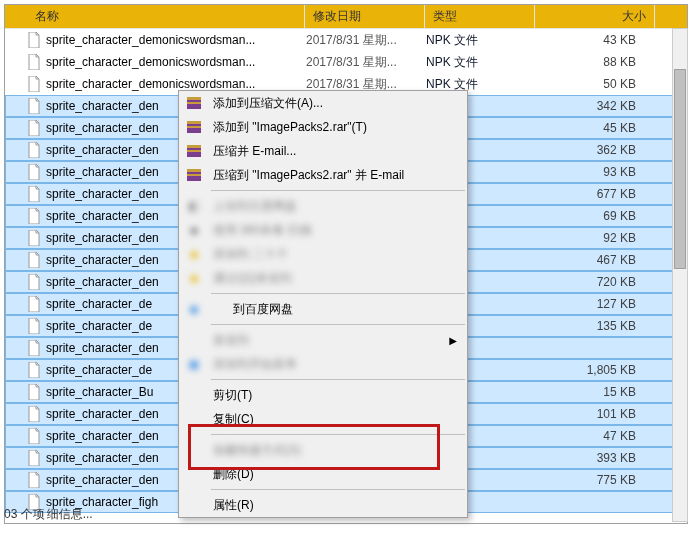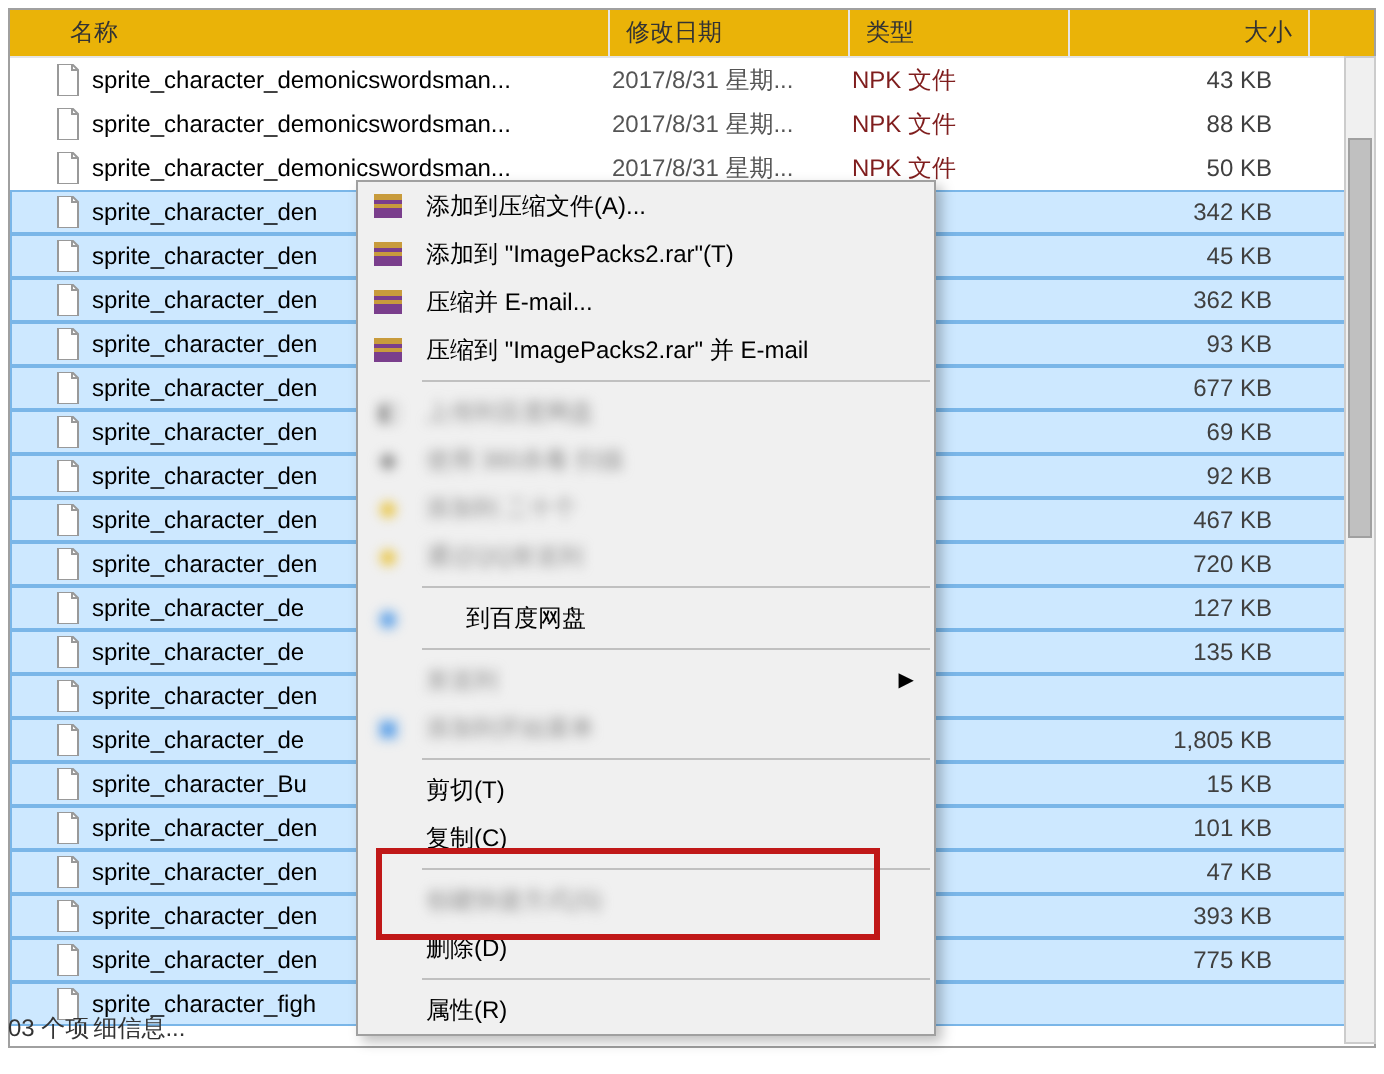--- a/index.html
+++ b/index.html
@@ -10,21 +10,21 @@
 .hcol.name{width:300px;padding-left:30px}
 .hcol.date{width:120px}
 .hcol.type{width:110px}
 .hcol.size{width:120px;justify-content:flex-end}
 .rows{height:calc(100% - 24px);overflow:hidden}
 .row{display:flex;height:22px;align-items:center;background:#cde8ff;border:1px solid #7ab6e8;margin:0}
 .row.plain{background:#fff;border:1px solid transparent}
 .row .icon{width:16px;height:16px;margin:0 4px 0 20px;display:flex;align-items:center;justify-content:center}
 .row .fname{width:260px;white-space:nowrap;overflow:hidden;text-overflow:ellipsis;color:#000}
 .row .fdate{width:120px;color:#555}
-.row .ftype{width:110px;color:#7f1d1d}
+.row .ftype{width:110px;color:#0f172a}
 .row .fsize{width:120px;text-align:right;padding-right:20px;color:#404040}
 .ctx{position:absolute;left:178px;top:90px;width:290px;background:#f0f0f0;border:1px solid #a0a0a0;box-shadow:3px 3px 6px rgba(0,0,0,.25);z-index:10}
 .ctx-item{height:24px;display:flex;align-items:center;padding-left:34px;position:relative;cursor:default}
 .ctx-item .ci{position:absolute;left:6px;width:18px;height:18px;display:flex;align-items:center;justify-content:center}
 .ctx-sep{height:1px;background:#c0c0c0;margin:3px 2px 3px 32px}
 .ctx-item .arrow{position:absolute;right:10px;font-size:10px}
 .blur{filter:blur(3px);color:#888}
 .redbox{position:absolute;left:188px;top:424px;width:252px;height:46px;border:3px solid #c01818;z-index:20;pointer-events:none}
 .status{position:absolute;left:0;bottom:0;height:30px;display:flex;align-items:center;padding-left:4px;color:#333;gap:2px;align-items:flex-start;justify-content:center}
 .status div{line-height:14px}

